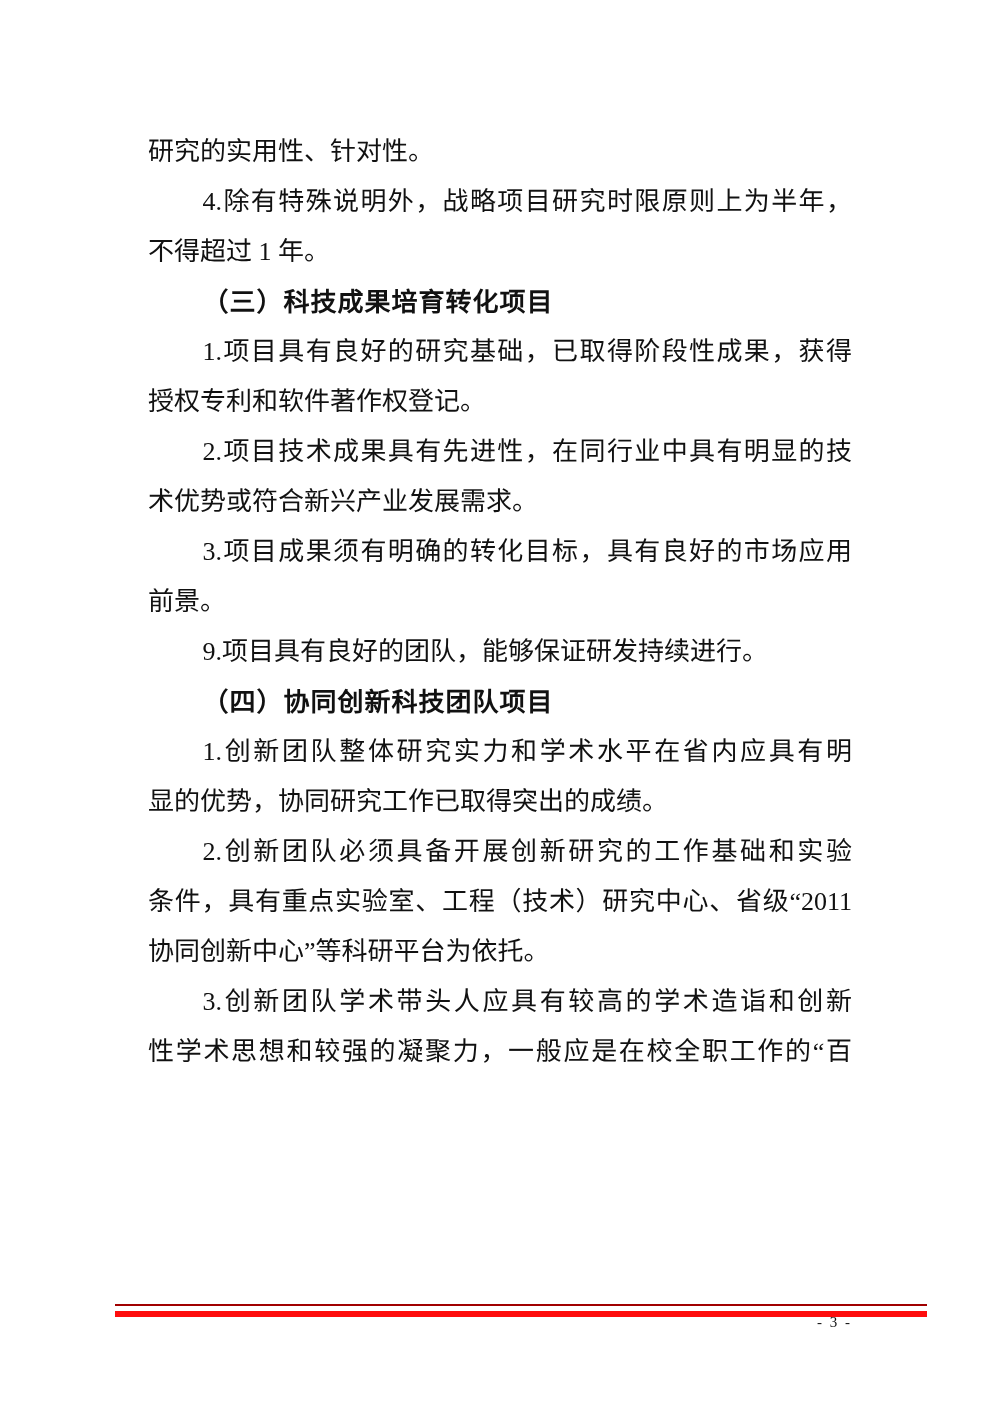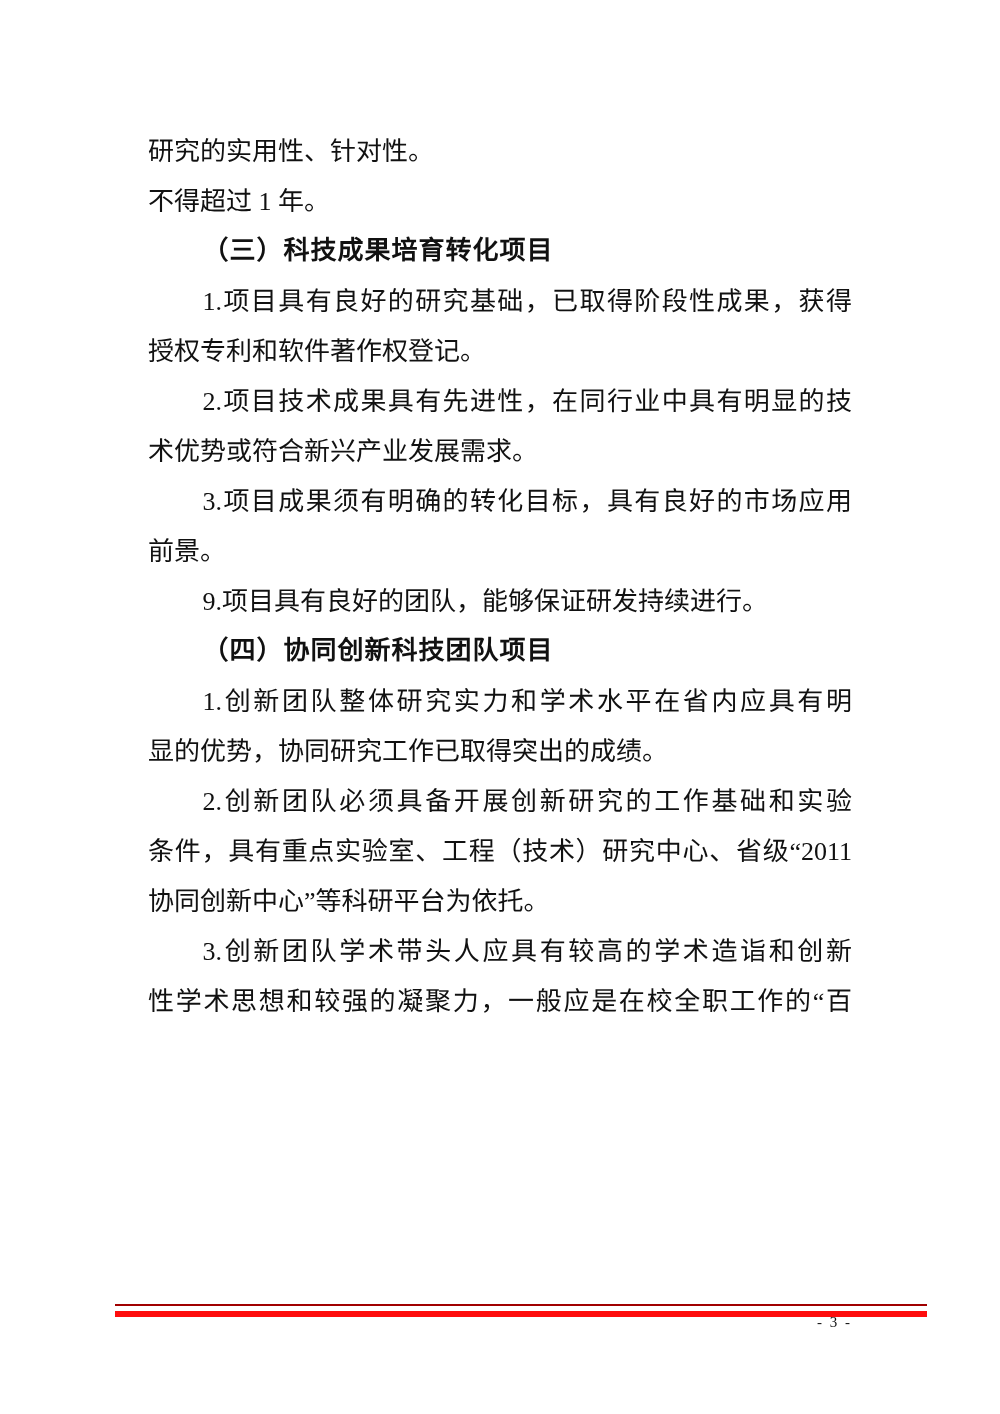--- a/index.html
+++ b/index.html
@@ -30,21 +30,21 @@
     text-align-last: left;
     white-space: normal;
   }
   .line.fill {
     text-align-last: justify;
   }
   .line.indent {
     text-indent: 2.1em;
   }
   .para.heading .line {
-    font-family: Liberation Mono, monospace;
+    font-family: Liberation Sans, sans-serif;
     font-weight: 700;
     letter-spacing: 1px;
   }
   .footer-rule {
     position: absolute;
     left: 115px;
     width: 812px;
   }
   .footer-rule-thin {
     top: 1304px;
@@ -71,20 +71,21 @@
 </style>
 </head>
 <body>
 
 <div class="page">
   <div class="body-text" id="document-body">
       <div class="para body">
         <div class="line">研究的实用性、针对性。</div>
       </div>
       <div class="para body">
+        <div class="line fill indent">4.除有特殊说明外，战略项目研究时限原则上为半年，</div>
         <div class="line">不得超过 1 年。</div>
       </div>
       <div class="para heading">
         <div class="line indent">（三）科技成果培育转化项目</div>
       </div>
       <div class="para body">
         <div class="line fill indent">1.项目具有良好的研究基础，已取得阶段性成果，获得</div>
         <div class="line">授权专利和软件著作权登记。</div>
       </div>
       <div class="para body">

